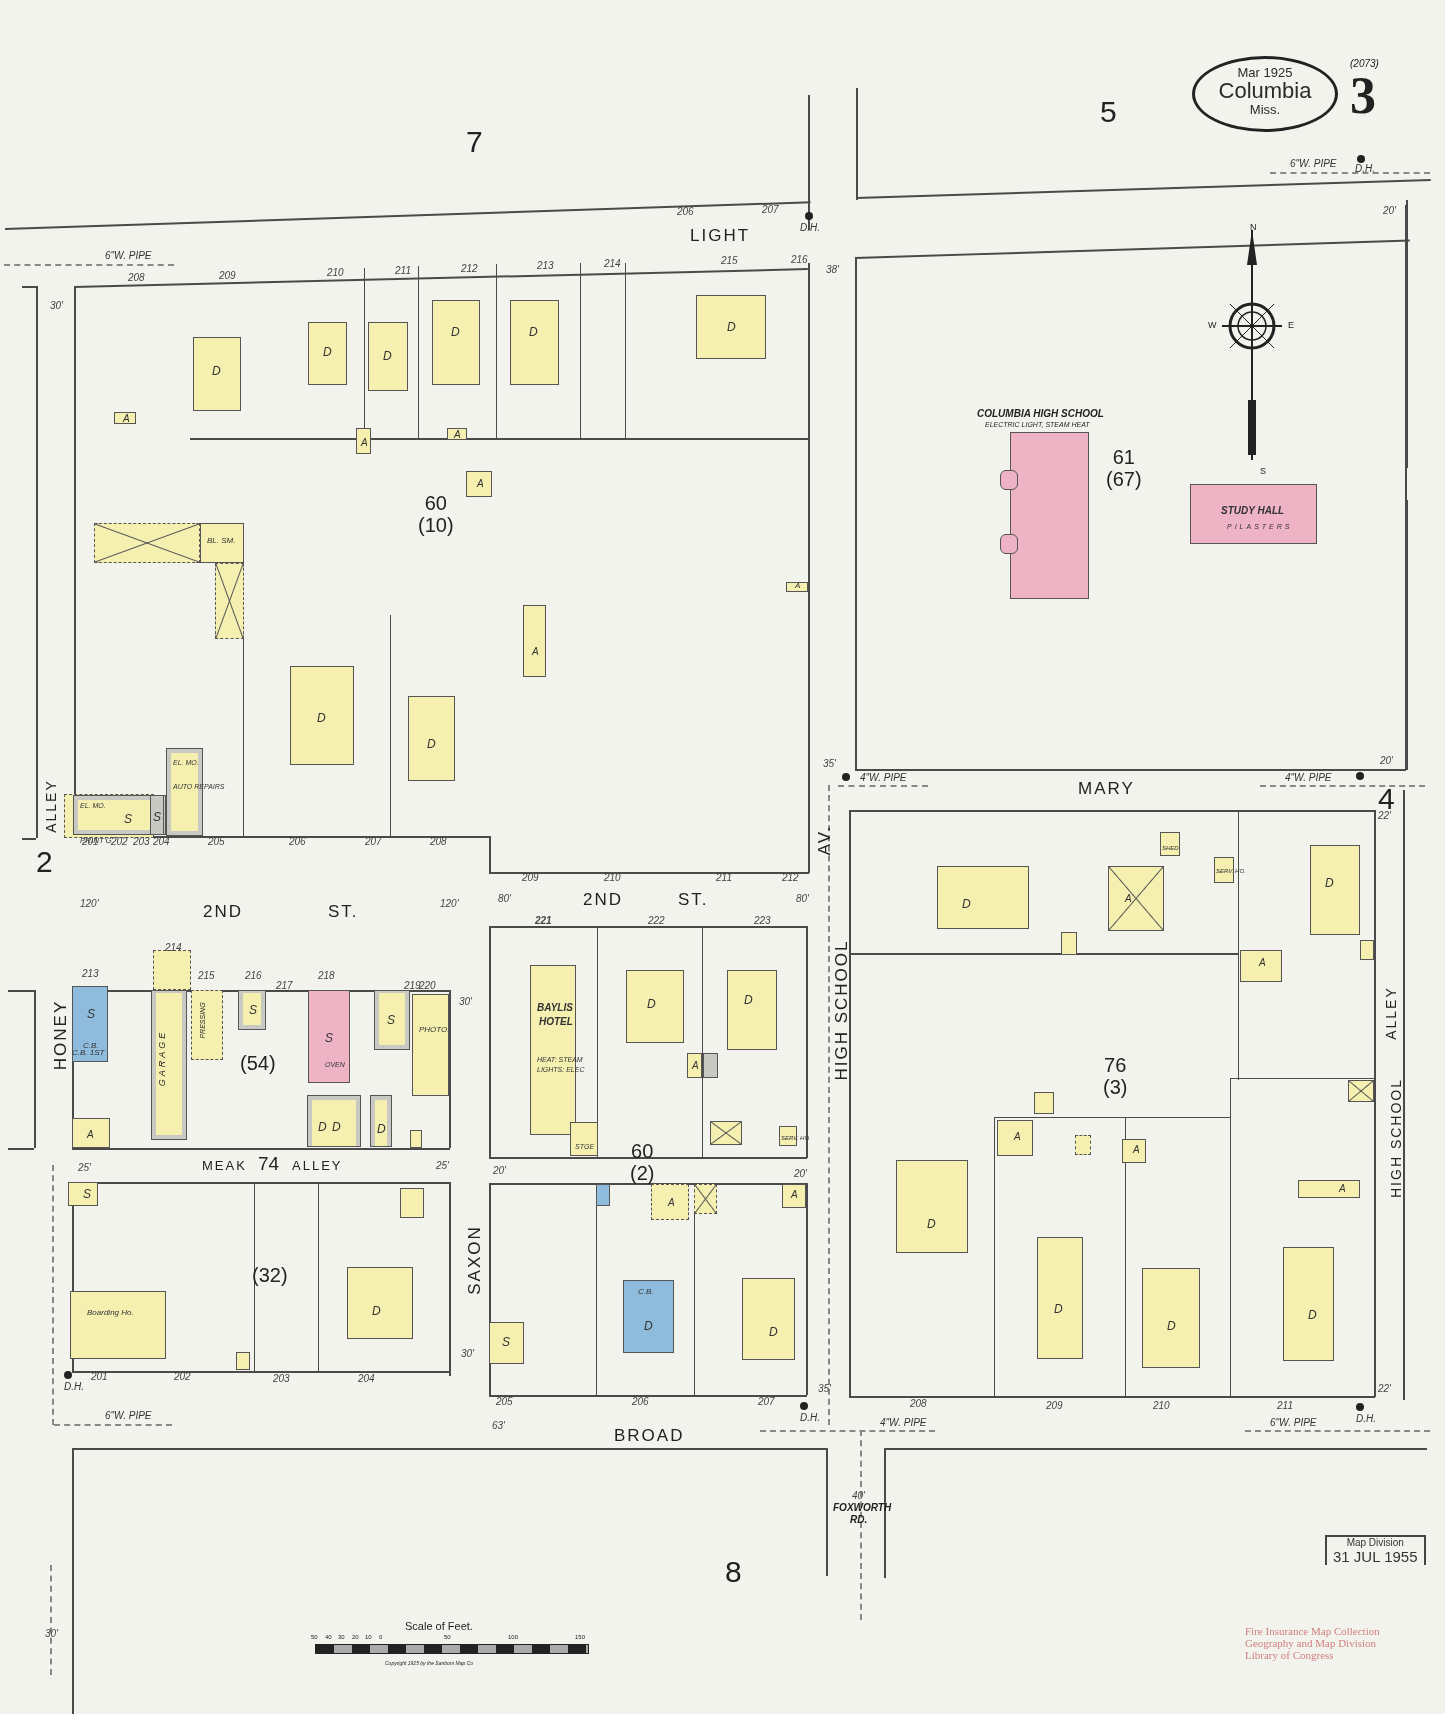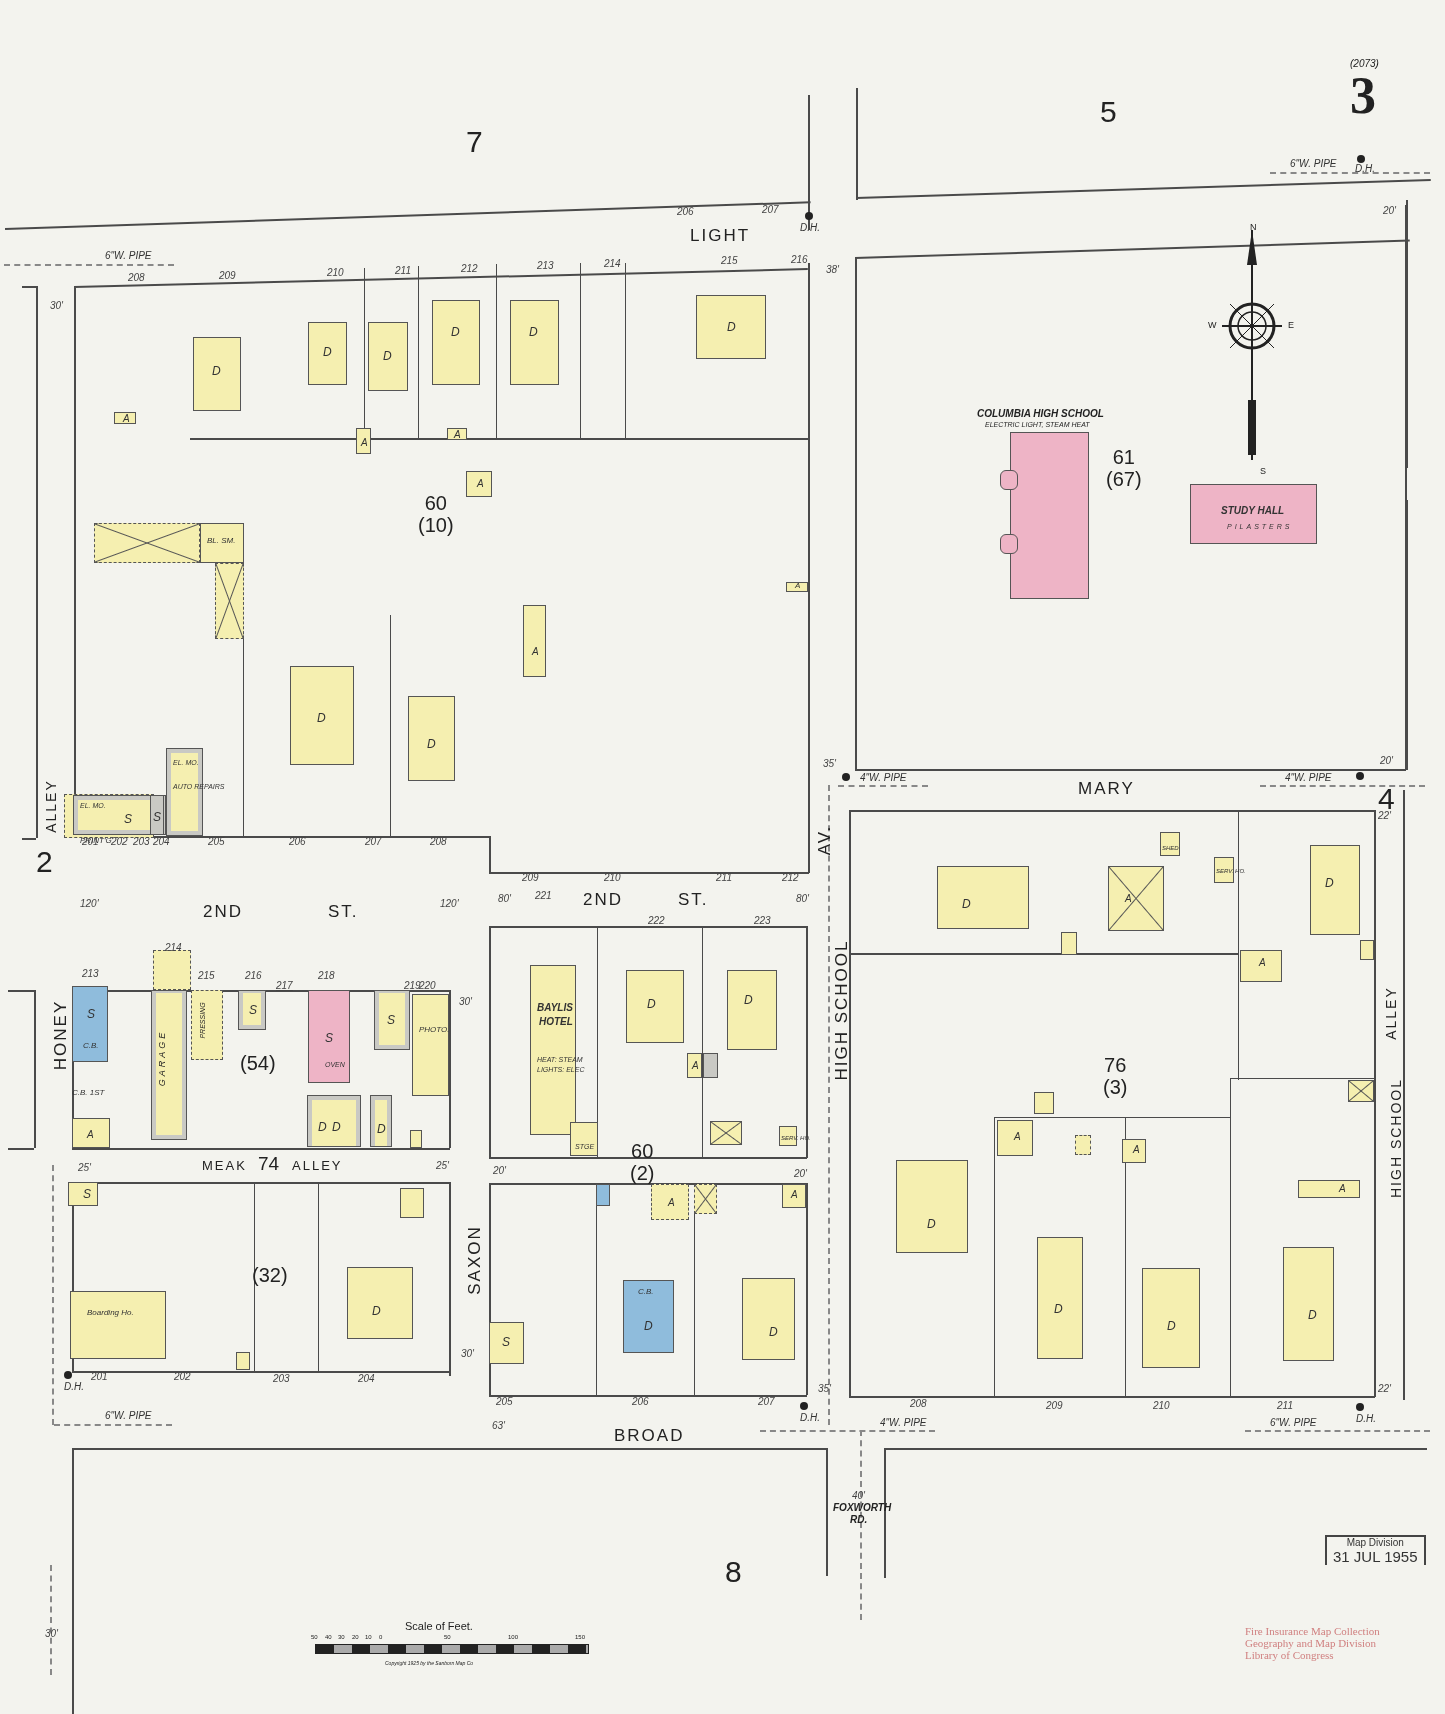--- a/index.html
+++ b/index.html
@@ -32,20 +32,25 @@
   .stamp .s1{font-size:10px;text-align:center;}
   .loc{position:absolute;left:1245px;top:1625px;color:#d08080;font-family:"Liberation Serif",serif;font-size:11px;line-height:12px;}
   .scale{position:absolute;left:315px;top:1622px;}
   .scalebar{position:absolute;top:22px;left:0;width:272px;height:8px;border:1.5px solid #222;background:repeating-linear-gradient(to right,#222 0 18px,#aaa 18px 36px);}
 </style>
 </head>
 <body>
 
 <div id="map">
 
+  <div class="title-oval">
+    <div class="t1">Mar 1925</div>
+    <div class="t2">Columbia</div>
+    <div class="t3">Miss.</div>
+  </div>
   <div class="lbl" style="left:1350px;top:58px;font-size:10px;font-style:italic;">(2073)</div>
   <div class="lbl" style="left:1350px;top:66px;font-size:52px;font-weight:bold;font-family:'Liberation Serif',serif;">3</div>
 
   <div class="lbl sheetnum" style="left:466px;top:125px;">7</div>
   <div class="lbl sheetnum" style="left:1100px;top:95px;">5</div>
   <div class="lbl sheetnum" style="left:36px;top:845px;">2</div>
   <div class="lbl sheetnum" style="left:1378px;top:782px;">4</div>
   <div class="lbl sheetnum" style="left:725px;top:1555px;">8</div>
 
   <div class="line" style="left:5px;top:228px;width:806px;height:1.5px;transform:rotate(-1.9deg);transform-origin:left;"></div>
@@ -286,21 +291,21 @@
   <div class="addr lbl" style="left:430px;top:836px;">208</div>
   <div class="addr lbl" style="left:522px;top:872px;">209</div>
   <div class="addr lbl" style="left:604px;top:872px;">210</div>
   <div class="addr lbl" style="left:716px;top:872px;">211</div>
   <div class="addr lbl" style="left:782px;top:872px;">212</div>
 
   <div class="bld cb" style="left:72px;top:986px;width:36px;height:76px;">
     <span class="bl bigletter" style="left:14px;top:20px;">S</span>
     <span class="bl" style="left:10px;top:54px;font-size:8px;">C.B.</span>
   </div>
-  <div class="bl" style="left:72px;top:1088px;font-size:8px;text-align:center;">C.B. 1ST</div>
+  <div class="bl" style="left:72px;top:1048px;font-size:8px;text-align:center;">C.B. 1ST</div>
   <div class="addr lbl" style="left:82px;top:968px;">213</div>
   <div class="bld frame dashed" style="left:153px;top:950px;width:38px;height:40px;"></div>
   <div class="addr lbl" style="left:165px;top:942px;">214</div>
   <div class="bld gray" style="left:151px;top:990px;width:36px;height:150px;">
     <div style="position:absolute;left:4px;top:2px;right:4px;bottom:4px;background:#f5efb0;"></div>
     <span class="lbl vert" style="left:-18px;top:62px;font-size:9px;font-style:italic;letter-spacing:3px;">GARAGE</span>
   </div>
   <div class="bld frame dashed" style="left:191px;top:990px;width:32px;height:70px;">
     <span class="lbl vert" style="left:-8px;top:26px;font-size:7px;font-style:italic;">PRESSING</span>
   </div>
@@ -332,21 +337,21 @@
   </div>
   <div class="bld gray" style="left:370px;top:1095px;width:22px;height:52px;">
     <div style="position:absolute;left:4px;top:4px;right:4px;bottom:0;background:#f5efb0;"></div>
     <span class="bl bigletter" style="left:6px;top:26px;">D</span>
   </div>
   <div class="bld frame" style="left:72px;top:1118px;width:38px;height:30px;">
       <span class="bl" style="left:14px;top:10px;">A</span>
     </div>
   <div class="bld frame" style="left:410px;top:1130px;width:12px;height:18px;"></div>
 
-  <div class="addr lbl" style="left:535px;top:890px;">221</div>
+  <div class="addr lbl" style="left:535px;top:915px;font-weight:bold;">221</div>
   <div class="addr lbl" style="left:648px;top:915px;">222</div>
   <div class="addr lbl" style="left:754px;top:915px;">223</div>
   <div class="bld frame" style="left:530px;top:965px;width:46px;height:170px;">
     <span class="bl" style="left:6px;top:36px;font-weight:bold;">BAYLIS</span>
     <span class="bl" style="left:8px;top:50px;font-weight:bold;">HOTEL</span>
     <span class="bl" style="left:6px;top:90px;font-size:7px;">HEAT: STEAM</span>
     <span class="bl" style="left:6px;top:100px;font-size:7px;">LIGHTS: ELEC</span>
   </div>
   <div class="bld frame" style="left:570px;top:1122px;width:28px;height:34px;">
       <span class="bl" style="left:4px;top:20px;font-size:7px;">STGE</span>

